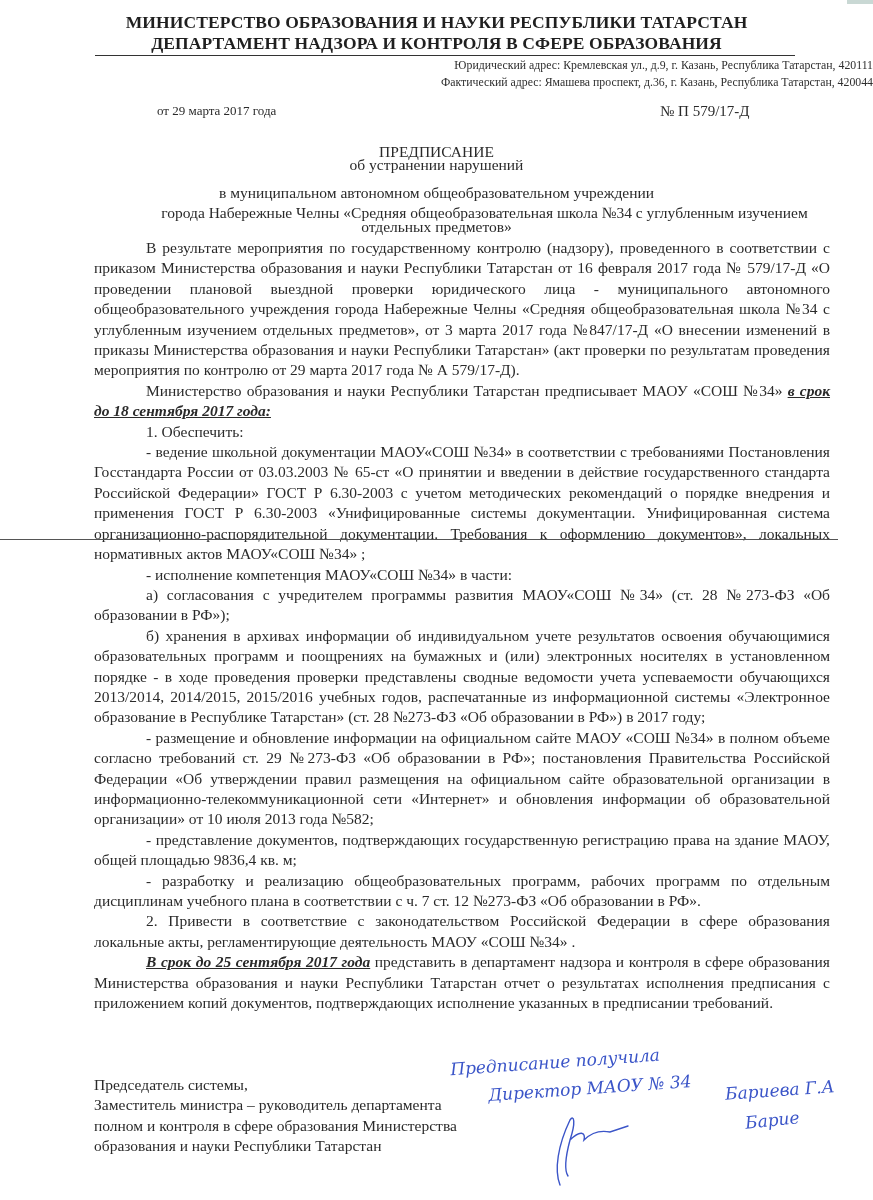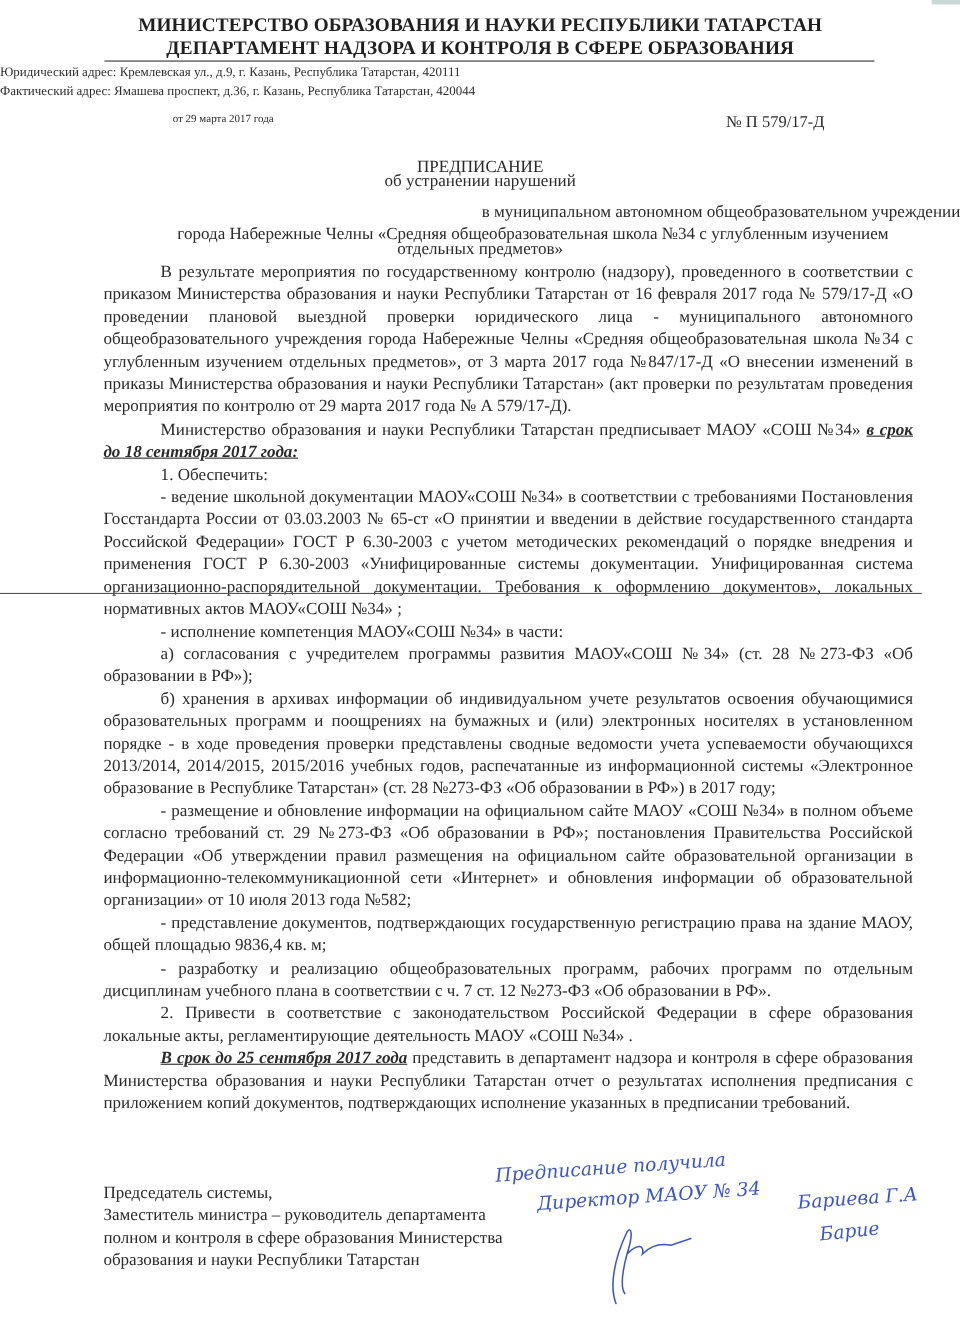--- a/index.html
+++ b/index.html
@@ -6,24 +6,24 @@
   body {
     width: 873px; height: 1200px; background: #ffffff; position: relative; overflow: hidden;
     font-family: "Liberation Serif", "DejaVu Serif", serif; color: #2a2a2a;
   }
   .page { position: absolute; left: 0; top: 0; width: 873px; height: 888px; }
   .corner-mark { position: absolute; right: 0; top: 0; width: 26px; height: 4px; background: #c9d8d4; }
   .hdr-title { position: absolute; left: 0; width: 873px; text-align: center; font-weight: bold; font-size: 17.5px; letter-spacing: 0.1px; color: #1f1f1f; }
   .hdr-t1 { top: 12px; }
   .hdr-t2 { top: 33px; }
   .hdr-rule { position: absolute; left: 95px; width: 700px; top: 55px; height: 0; border-top: 1.5px solid #333; }
-  .addr { position: absolute; left: 0; width: 873px; text-align: left; font-size: 11.8px; color: #2e2e2e; }
+  .addr { position: absolute; left: 0; width: 873px; text-align: right; font-size: 11.8px; color: #2e2e2e; }
   .addr1 { top: 58px; }
   .addr2 { top: 75px; }
-  .date { position: absolute; left: 157px; top: 103px; font-size: 10px; text-align: center; }
+  .date { position: absolute; left: 157px; top: 103px; font-size: 13px; text-align: center; }
   .number { position: absolute; left: 660px; top: 103px; font-size: 15px; }
   .center-line { position: absolute; left: 0; width: 873px; text-align: center; font-size: 15.5px; }
   .body-text { position: absolute; left: 94px; width: 736px; font-size: 15.5px; line-height: 20.4px; top: 238px; }
   .body-text p { margin: 0; text-align: justify; text-indent: 52px; }
   .deadline { font-weight: bold; font-style: italic; text-decoration: underline; }
   .scan-line { position: absolute; left: 0; top: 539px; width: 838px; height: 0; border-top: 1.3px solid #555; }
   .sig-block { position: absolute; left: 94px; top: 1075px; font-size: 15.5px; line-height: 20.4px; }
   .sig-name { position: absolute; left: 673px; top: 1200px; font-size: 10px; }
   .hand { position: absolute; font-family: "DejaVu Serif", serif; font-style: italic; color: #3b55c8; font-size: 17px; transform: rotate(-4deg); }
   .hand1 { left: 450px; top: 1052px; }
@@ -42,21 +42,21 @@
   <div class="hdr-title hdr-t2">ДЕПАРТАМЕНТ НАДЗОРА И КОНТРОЛЯ В СФЕРЕ ОБРАЗОВАНИЯ</div>
   <div class="hdr-rule"></div>
   <div class="addr addr1">Юридический адрес: Кремлевская ул., д.9, г. Казань, Республика Татарстан, 420111</div>
   <div class="addr addr2">Фактический адрес: Ямашева проспект, д.36, г. Казань, Республика Татарстан, 420044</div>
 
   <div class="date">от 29 марта  2017 года</div>
   <div class="number">№ П 579/17-Д</div>
 
   <div class="center-line" style="top:143px;">ПРЕДПИСАНИЕ</div>
   <div class="center-line" style="top:156px;">об устранении нарушений</div>
-  <div class="center-line" style="top:184px;text-align:right;">в муниципальном автономном общеобразовательном учреждении</div>
+  <div class="center-line" style="top:184px;">в муниципальном автономном общеобразовательном учреждении</div>
   <div class="center-line" style="top:204px;padding-left:48px;">города Набережные Челны «Средняя общеобразовательная школа №34 с углубленным изучением</div>
   <div class="center-line" style="top:218px;">отдельных предметов»</div>
 
   <div class="body-text">
     <p>В результате мероприятия по государственному контролю (надзору), проведенного в соответствии с приказом Министерства образования и науки Республики Татарстан от 16 февраля 2017 года № 579/17-Д «О проведении плановой выездной проверки юридического лица - муниципального автономного общеобразовательного учреждения города Набережные Челны «Средняя общеобразовательная школа №34 с углубленным изучением отдельных предметов», от 3 марта 2017 года №847/17-Д «О внесении изменений в приказы Министерства образования и науки Республики Татарстан» (акт проверки по результатам проведения мероприятия по контролю от 29 марта  2017 года №  А 579/17-Д).</p>
     <p><span>Министерство образования и науки Республики Татарстан предписывает МАОУ «СОШ №34» </span><span class="deadline">в срок до  18 сентября  2017 года:</span></p>
     <p>1. Обеспечить:</p>
     <p>- ведение школьной документации МАОУ«СОШ №34»   в соответствии с требованиями Постановления Госстандарта России от 03.03.2003 № 65-ст «О принятии и введении в действие государственного стандарта Российской Федерации» ГОСТ Р 6.30-2003 с учетом методических рекомендаций о порядке внедрения и применения ГОСТ Р 6.30-2003 «Унифицированные системы документации. Унифицированная система организационно-распорядительной документации. Требования к оформлению документов», локальных нормативных актов МАОУ«СОШ №34»  ;</p>
     <p>- исполнение компетенция МАОУ«СОШ №34»   в части:</p>
     <p>а) согласования с учредителем программы развития МАОУ«СОШ №34»   (ст. 28 №273-ФЗ «Об образовании в РФ»);</p>

